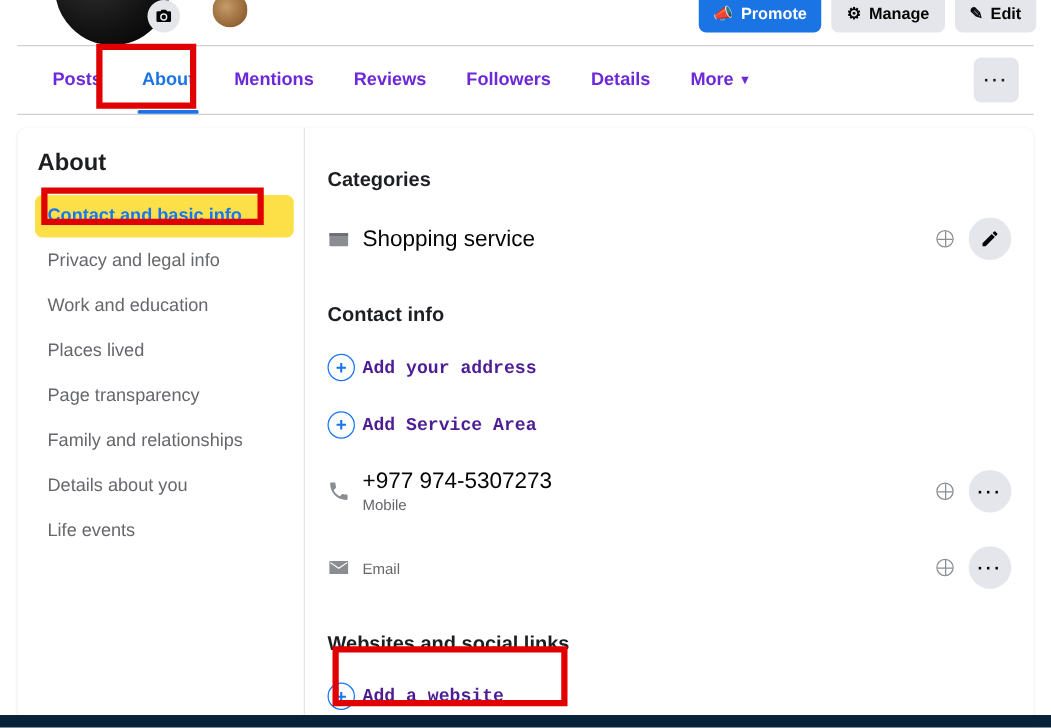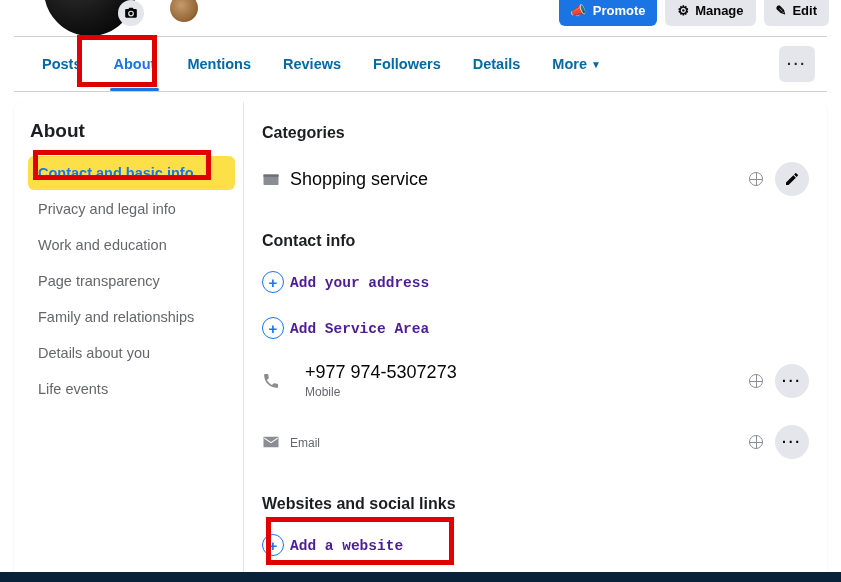--- a/index.html
+++ b/index.html
@@ -68,21 +68,21 @@
     height: 56px;
     padding: 0 12px;
     position: relative;
   }
   .tab {
     padding: 0 16px;
     height: 100%;
     display:flex; align-items:center;
     font-size: 14.5px;
     font-weight:600;
-    color:#0369a1;
+    color:#6d28d9;
     cursor:pointer;
     position: relative;
   }
   .tab.active { color:#1b74e4; }
   .tab.active::after {
     content:"";
     position:absolute;
     left:12px; right:12px; bottom:0;
     height:3px; background:#1b74e4;
     border-radius:2px;
@@ -132,21 +132,21 @@
   }
 
   .right-pane {
     flex:1;
     padding: 18px 18px 18px 18px;
     position: relative;
   }
   .section-title {
     font-size: 16px; font-weight:700;
     margin-bottom: 14px;
-    margin-top: 4px;
+    margin-top: 16px;
   }
   .section-title.spaced { margin-top: 30px; }
   .row {
     display:flex; align-items:center;
     padding: 6px 0;
     min-height: 36px;
   }
   .row .icon-slot {
     width: 28px; display:flex; justify-content:flex-start;
     color:#8a8d91;
@@ -251,20 +251,21 @@
     </div>
     <div class="highlight-box-tab"></div>
   </div>
 
   <div class="content">
     <div class="left-pane">
       <div class="left-title">About</div>
       <div class="menu-item active"><span>Contact and basic info</span></div>
       <div class="menu-item"><span>Privacy and legal info</span></div>
       <div class="menu-item"><span>Work and education</span></div>
+      <div class="menu-item"><span>Places lived</span></div>
       <div class="menu-item"><span>Page transparency</span></div>
       <div class="menu-item"><span>Family and relationships</span></div>
       <div class="menu-item"><span>Details about you</span></div>
       <div class="menu-item"><span>Life events</span></div>
       <div class="highlight-box-menu"></div>
     </div>
 
     <div class="right-pane">
 
       <div class="section-title">Categories</div>
@@ -297,21 +298,21 @@
         <div class="txt"><span class="link">Add your address</span></div>
       </div>
 
       <div class="row" style="margin-top:10px;">
         <div class="icon-slot">
             <div class="plus-circle">+</div>
           </div>
         <div class="txt"><span class="link">Add Service Area</span></div>
       </div>
 
-      <div class="row" style="margin-top:10px;gap:15px;">
+      <div class="row" style="margin-top:10px;">
         <div class="icon-slot">
           <svg width="18" height="18" viewBox="0 0 24 24" fill="#8a8d91">
               <path d="M6.6 10.8c1.4 2.8 3.8 5.1 6.6 6.6l2.2-2.2c.3-.3.7-.4 1.1-.3 1.2.4 2.5.6 3.8.6.6 0 1.1.5 1.1 1.1v3.5c0 .6-.5 1.1-1.1 1.1C10.5 21.2 2.8 13.5 2.8 3.7c0-.6.5-1.1 1.1-1.1h3.5c.6 0 1.1.5 1.1 1.1 0 1.3.2 2.6.6 3.8.1.4 0 .8-.3 1.1L6.6 10.8z"></path>
             </svg>
         </div>
         <div class="txt">
           <div class="maintext">+977 974-5307273</div>
           <div class="subtext">Mobile</div>
         </div>
         <div class="trailing">

